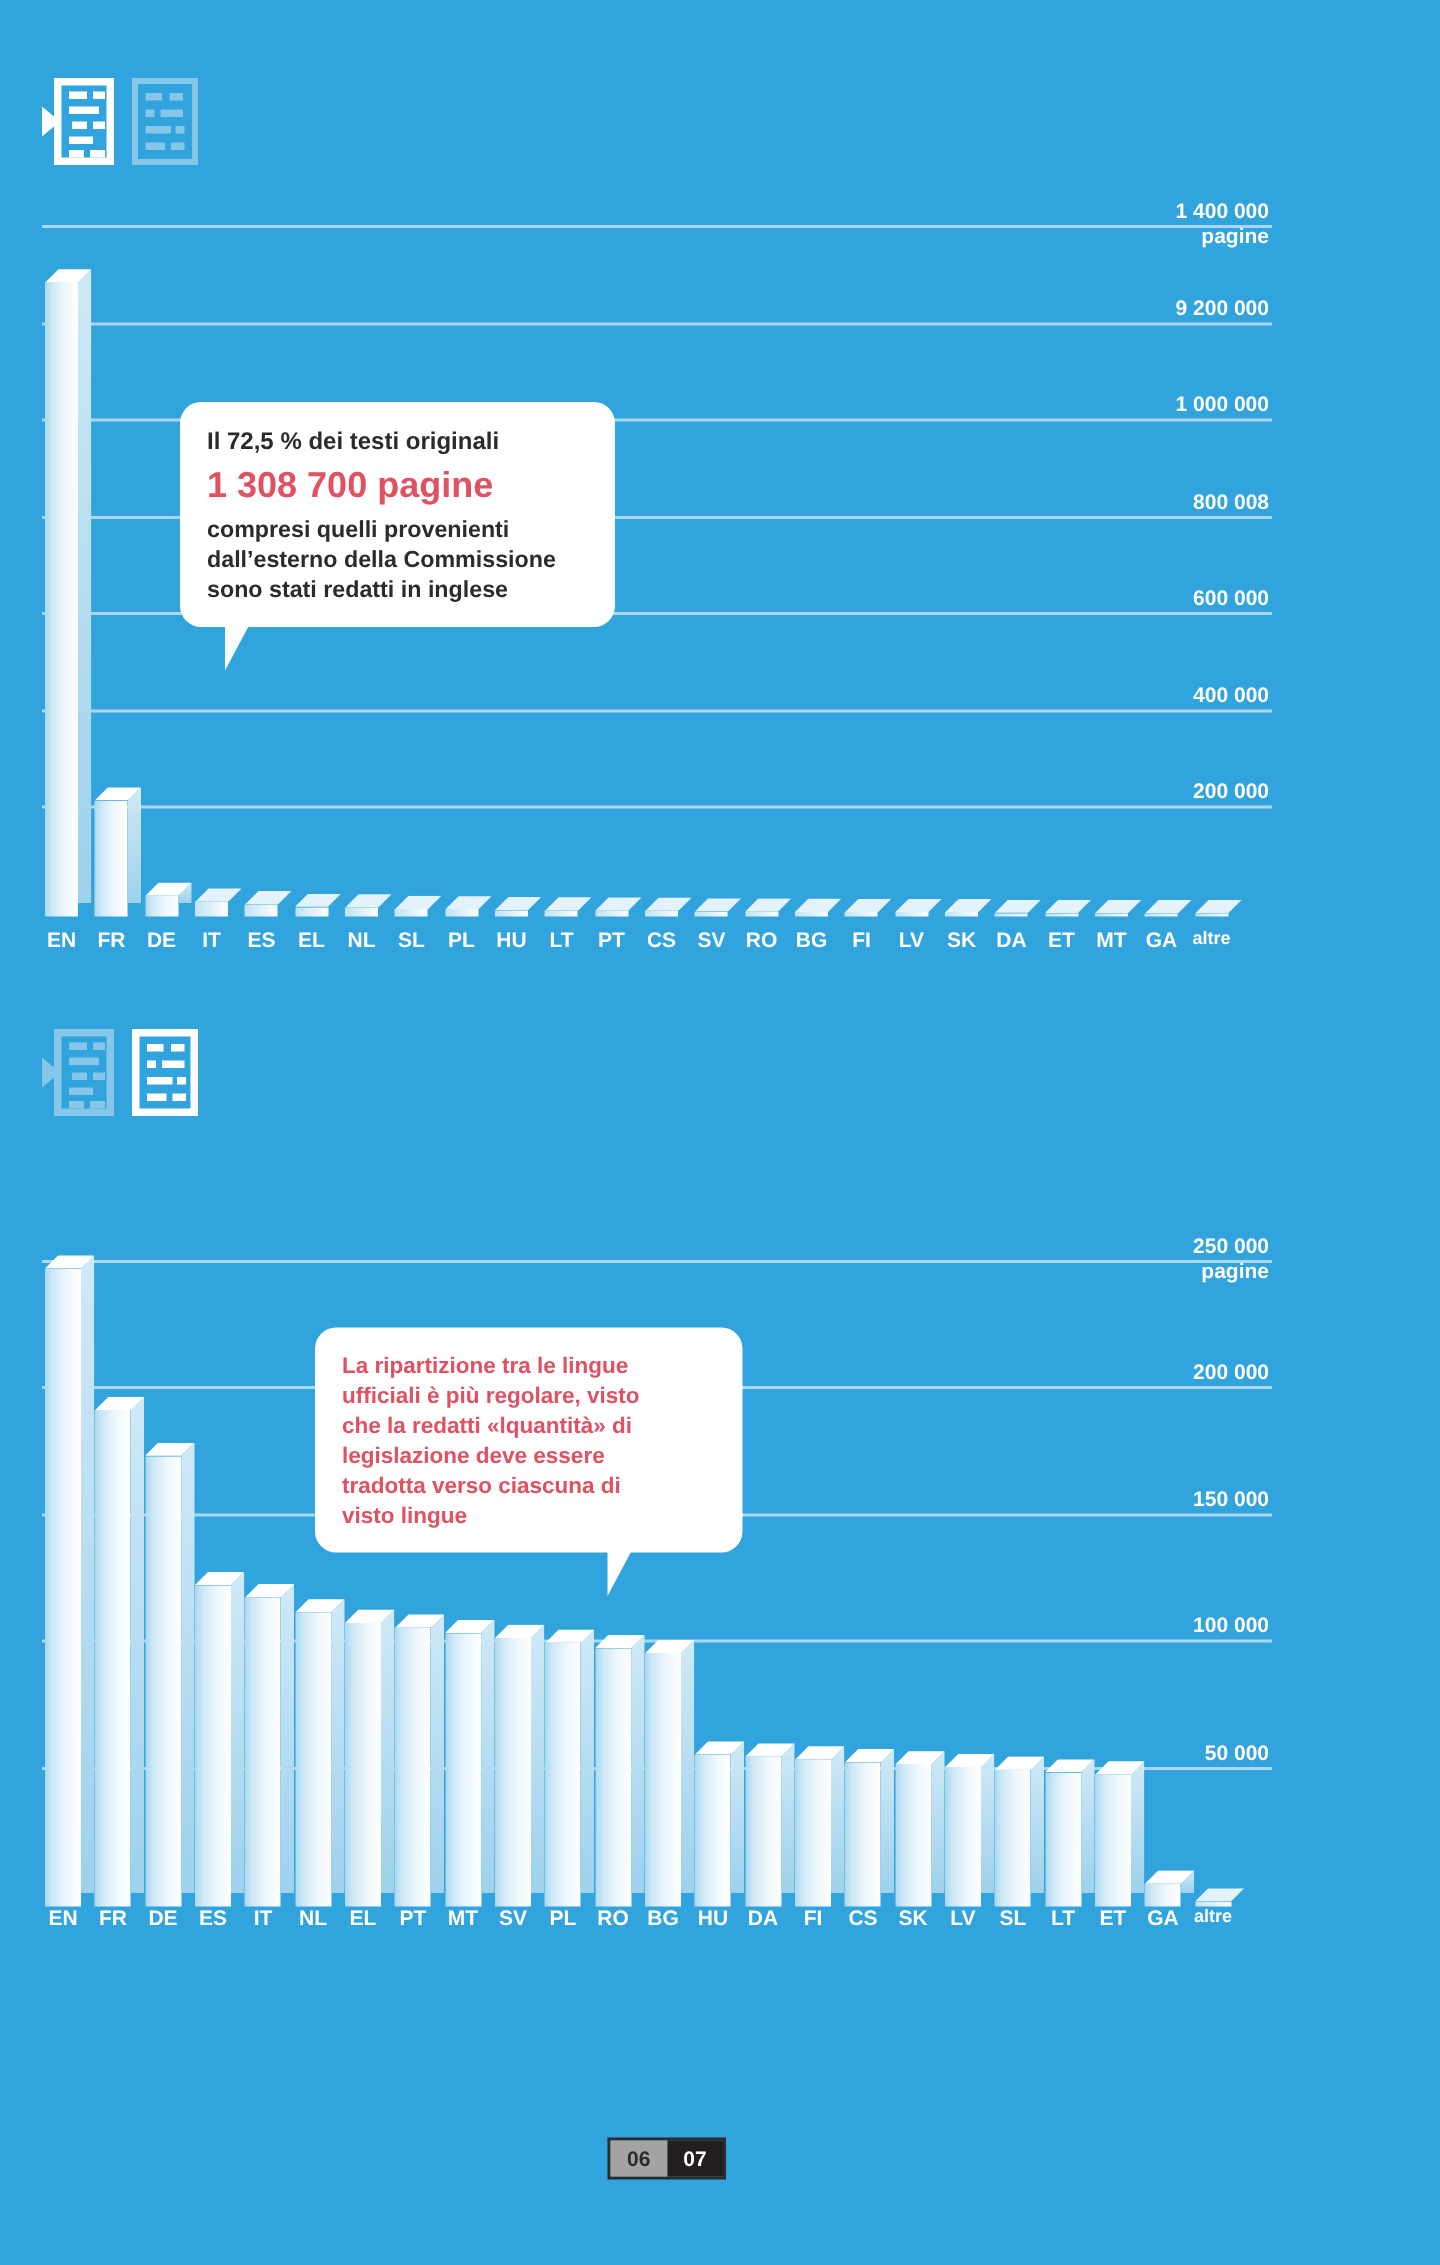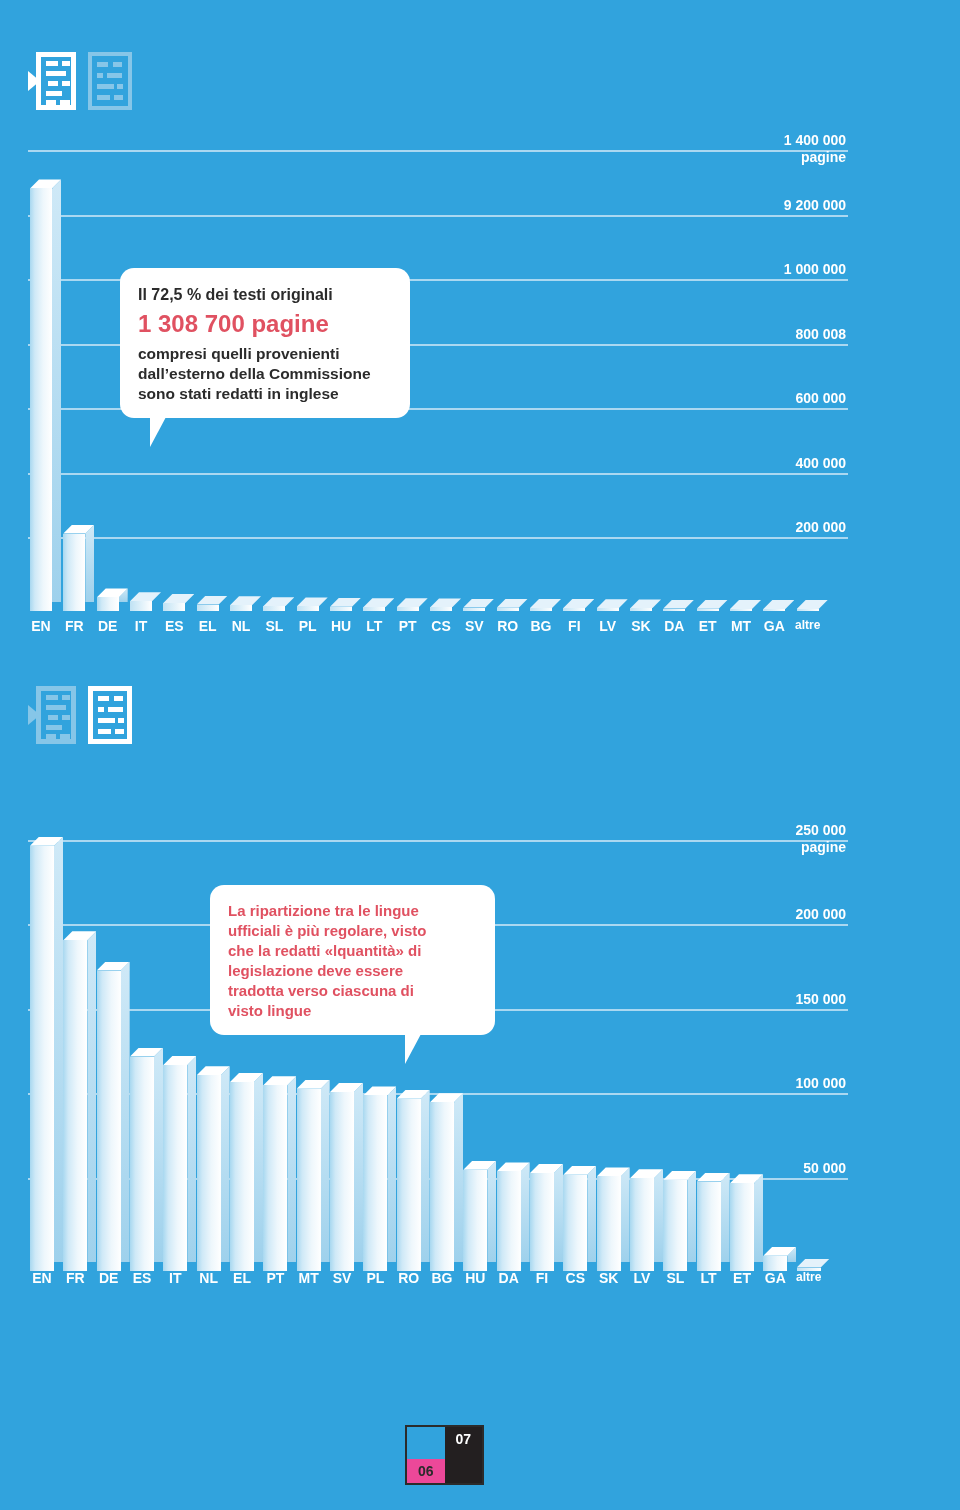--- a/index.html
+++ b/index.html
@@ -89,21 +89,21 @@
   .callout .big{font-size:24px;font-weight:bold;color:#e05161;line-height:1.35;margin:2px 0 4px 0;}
   .callout .rest{font-size:15.5px;font-weight:bold;color:#2b2b2b;line-height:1.3;}
   .callout.red .rest, .callout.red .line1{color:#e05161;font-size:15px;line-height:1.33;}
 
   
   .footer{
     position:absolute;left:405px;top:1425px;display:flex;
     border:2px solid #2b2b2b;
   }
   .pg{font-size:14px;font-weight:bold;padding:4px 11px;}
-  .pg.left{background:#ec4899;color:#2b2b2b;margin-top:32px;}
+  .pg.left{background:#a3a3a3;color:#2b2b2b;}
   .pg.right{background:#231f20;color:#ffffff;}
 </style>
 </head>
 <body>
 
 <div class="page">
 
   <div class="icon-pair" style="left:28px;top:52px;">
     <div class="doc-icon">
       <div class="frame"></div>

